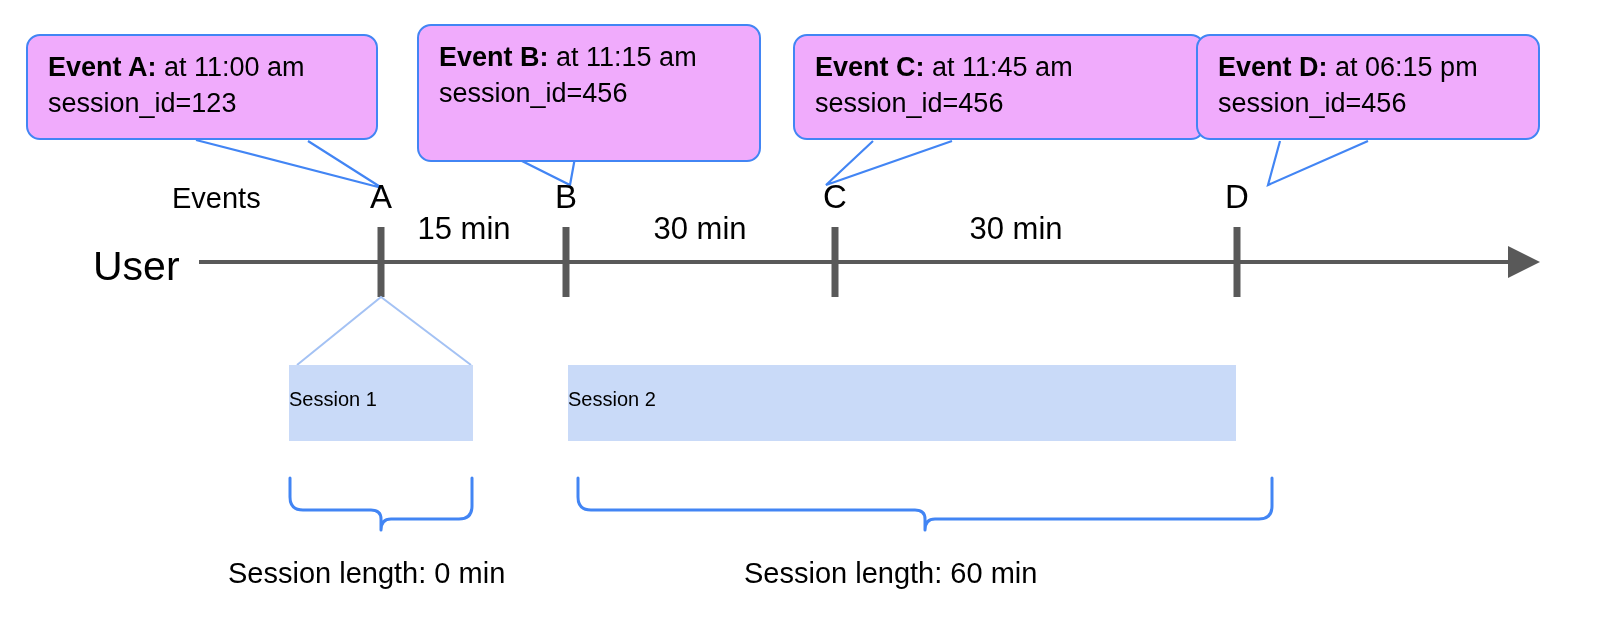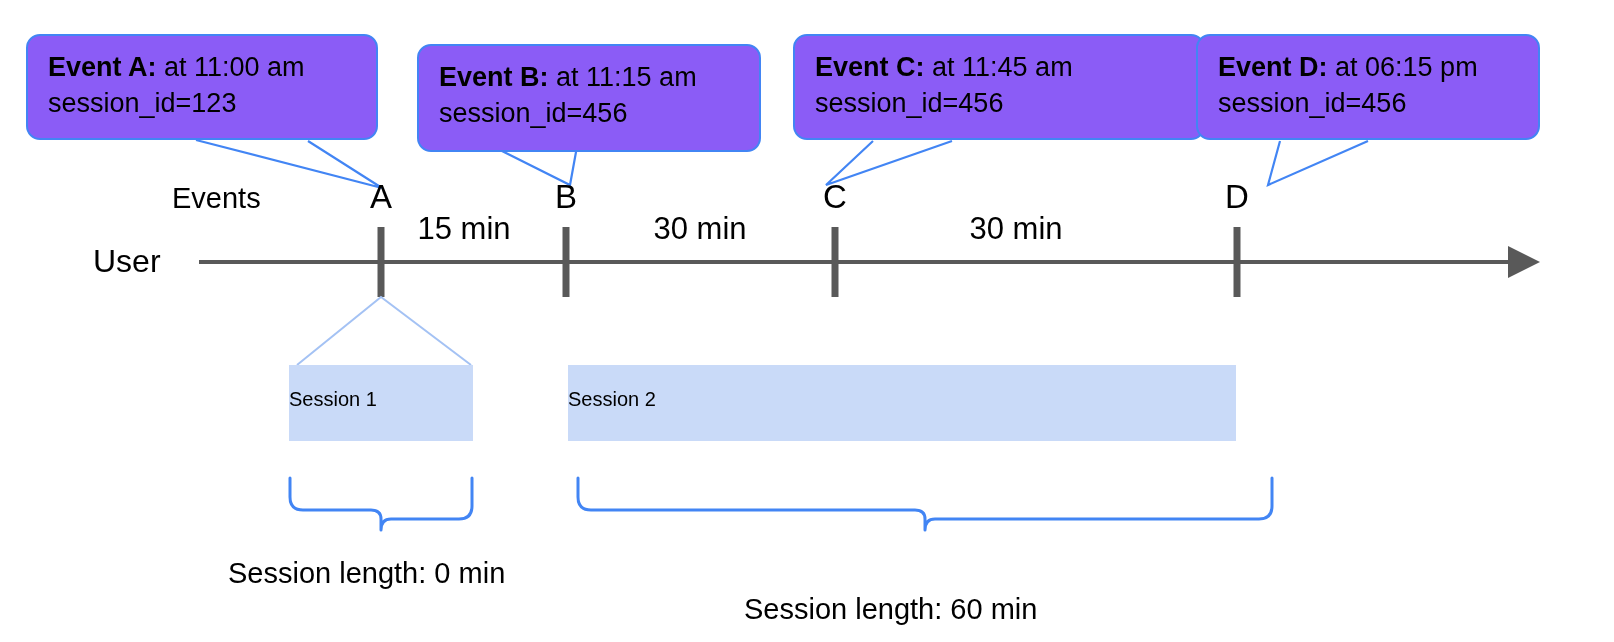--- a/index.html
+++ b/index.html
@@ -27,40 +27,40 @@
     height: 642px;
     overflow: visible;
   }
 
   
   .callout {
     position: absolute;
     box-sizing: border-box;
     border: 2.2px solid #4285f4;
     border-radius: 14px;
-    background: #8b5cf6;
+    background: #f0abfc;
     padding: 14px 16px 12px 20px;
     line-height: 1.33;
     font-size: 27px;
     white-space: nowrap;
     z-index: 3;
   }
   .callout .c-line1 { display: block; }
   .callout .c-line2 { display: block; }
   .callout .c-strong { font-weight: bold; }
 
   
   .tl-text {
     position: absolute;
     white-space: nowrap;
     z-index: 2;
     text-align: right;
   }
   .label-user {
-    font-size: 32px;
+    font-size: 41px;
   }
   .label-events {
     font-size: 29px;
   }
   .event-letter {
     font-size: 33px;
     text-align: center;
   }
   .gap-label {
     font-size: 31px;
@@ -84,21 +84,21 @@
 </head>
 <body>
 
 <div id="diagram-root">
 
   <div class="callout" style="left:26px; top:34px; width:352px; height:106px;">
     <span class="c-line1"><span class="c-strong">Event A:</span><span> at 11:00 am</span></span>
     <span class="c-line2">session_id=123</span>
   </div>
 
-  <div class="callout" style="left:417px; top:44px; width:344px; height:108px;">
+  <div class="callout" style="left:417px; top:24px; width:344px; height:138px;">
     <span class="c-line1"><span class="c-strong">Event B:</span><span> at 11:15 am</span></span>
     <span class="c-line2">session_id=456</span>
   </div>
 
   <div class="callout" style="left:793px; top:34px; width:412px; height:106px;">
     <span class="c-line1"><span class="c-strong">Event C:</span><span> at 11:45 am</span></span>
     <span class="c-line2">session_id=456</span>
   </div>
 
   <div class="callout" style="left:1196px; top:34px; width:344px; height:106px;">
@@ -150,15 +150,15 @@
   <div class="tl-text event-letter" style="left:1217px; top:178px; width:40px;">D</div>
 
   <div class="tl-text gap-label" style="left:374px; top:211px; width:180px;">15 min</div>
   <div class="tl-text gap-label" style="left:610px; top:211px; width:180px;">30 min</div>
   <div class="tl-text gap-label" style="left:926px; top:211px; width:180px;">30 min</div>
 
   <div class="session-text" style="left:289px; top:388px; width:184px;">Session 1</div>
   <div class="session-text" style="left:568px; top:388px; width:668px;">Session 2</div>
 
   <div class="summary-text" style="left:228px; top:557px;">Session length: 0 min</div>
-  <div class="summary-text" style="left:744px; top:557px;margin-top:36px;">Session length: 60 min</div>
+  <div class="summary-text" style="left:744px; top:557px;">Session length: 60 min</div>
 
 </div>
 
 </body></html>

